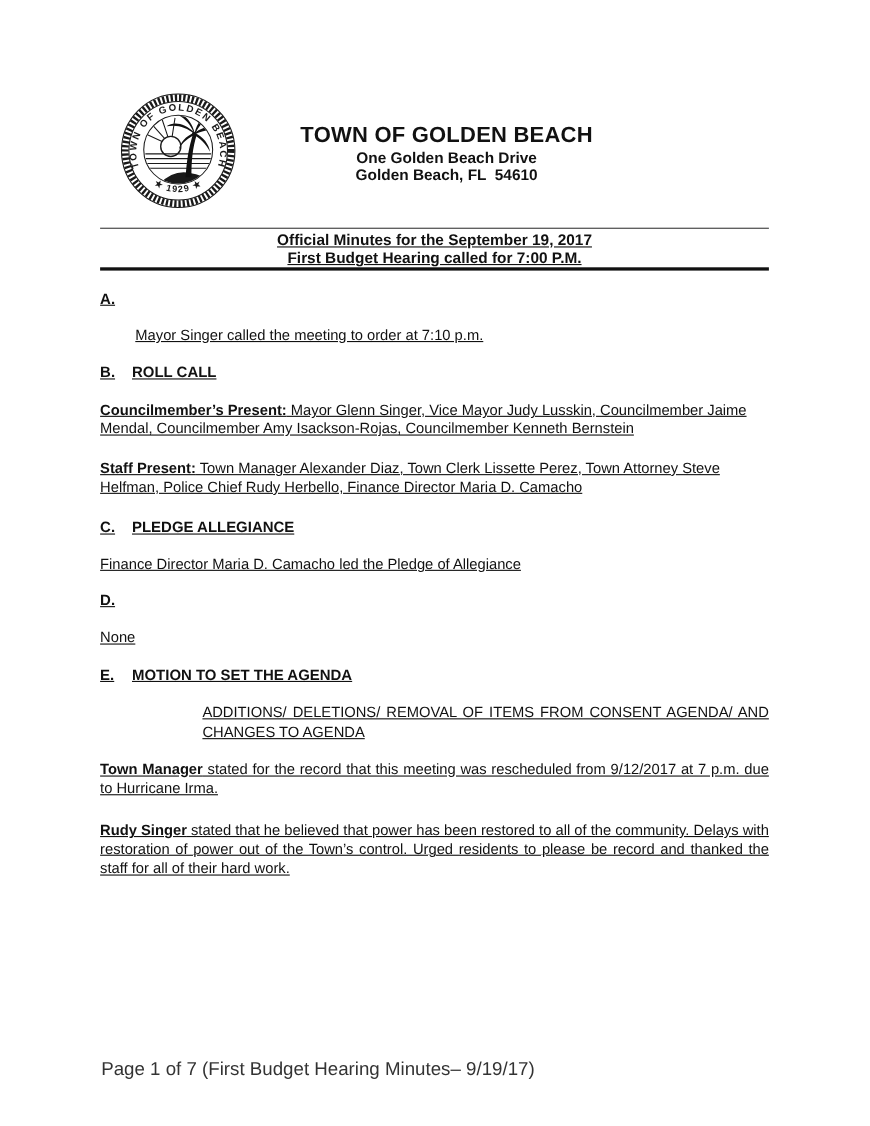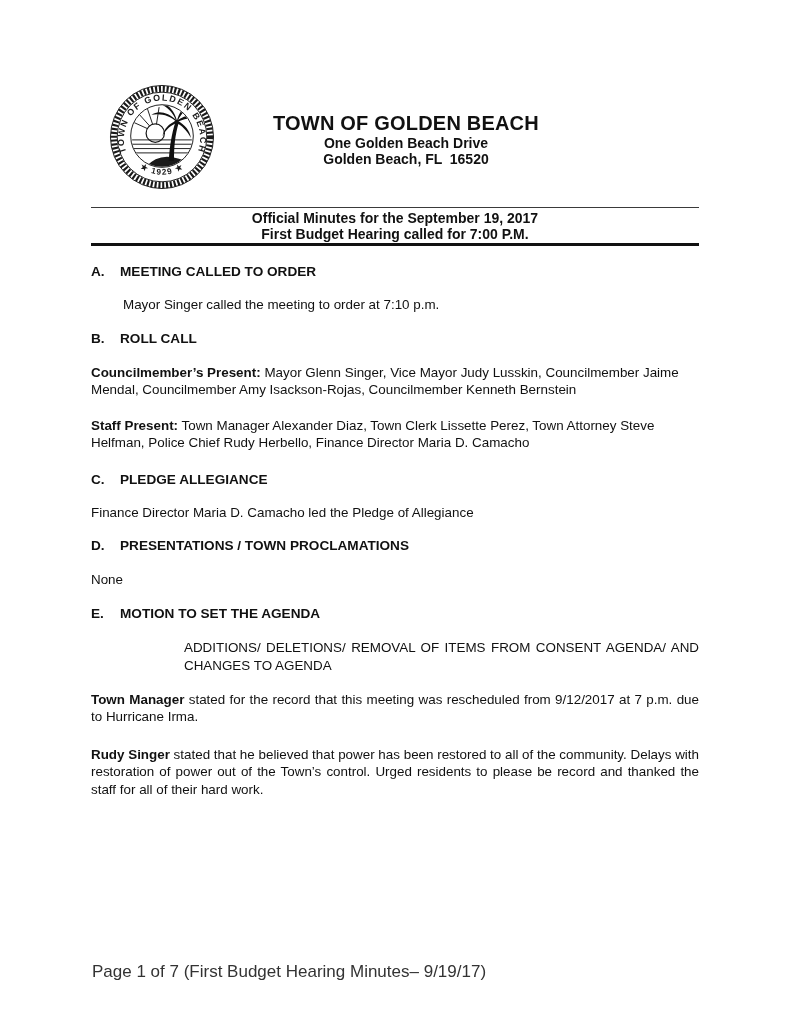--- a/index.html
+++ b/index.html
@@ -12,21 +12,21 @@
     font-family:"Liberation Sans", sans-serif;
     overflow:hidden;
   }
   
   .header { position:relative; height:207px; }
   .seal { position:absolute; left:106px; top:84px; width:112px; height:106px; }
   .header-text { position:absolute; left:230px; top:110px; width:352px; text-align:center; }
   .org-title { font-size:20px; font-weight:bold; line-height:26px; letter-spacing:.2px; }
   .org-address { font-size:14px; font-weight:bold; line-height:15.5px; white-space:pre-wrap; }
   
-  .content { margin:0 92px 0 91px; }
+  .content { margin:0 92px 0 91px;text-decoration:underline; }
   .rule-thin  { height:1px;  background:#3a3a3a; }
   .rule-thick { height:3px;  background:#111111; }
   .subtitle { text-align:center; font-weight:bold; font-size:14px; line-height:16px; padding:2px 0 1px 0; }
   
   .sec-heading { display:flex; font-weight:bold; font-size:13.6px; line-height:17px; }
   .sec-letter { width:29px; flex:0 0 29px; }
   .para { font-size:13.4px; line-height:17.2px; }
   .lead { font-weight:bold; }
   .indent { margin-left:32px; }
   .block-indent { margin-left:93px; }
@@ -73,55 +73,53 @@
           <path d="M70.5 38 C 80 31 89 31 95 37 C 87 34 78 36 71 39.5 Z"></path>
           <path d="M70.5 38 C 79 42 84 49 85 56 C 81 48 75 43 69.5 40 Z"></path>
           <path d="M70.5 38 C 62 41 57 47 55.5 54 C 59 47 65 42.5 71 40 Z"></path>
           <circle cx="70" cy="39.5" r="2.2"></circle>
         </g>
       </g>
     </svg>
     <div class="header-text">
       <div class="org-title">TOWN OF GOLDEN BEACH</div>
       <div class="org-address">One Golden Beach Drive</div>
-      <div class="org-address">Golden Beach, FL  16520</div>
+      <div class="org-address">Golden Beach, FL  54610</div>
     </div>
   </div>
 
   <div class="content">
 
     <div class="rule-thin"></div>
     <div class="subtitle">
       <div>Official Minutes for the September 19, 2017</div>
       <div>First Budget Hearing called for 7:00 P.M.</div>
     </div>
     <div class="rule-thick"></div>
 
     <div class="sec-heading mt17">
       <span class="sec-letter">A.</span>
-      <span>MEETING CALLED TO ORDER</span>
     </div>
     <p class="para indent mt16">Mayor Singer called the meeting to order at 7:10 p.m.</p>
 
     <div class="sec-heading mt17">
       <span class="sec-letter">B.</span>
       <span>ROLL CALL</span>
     </div>
     <p class="para mt17"><span class="lead">Councilmember’s Present:</span><span> Mayor Glenn Singer, Vice Mayor Judy Lusskin, Councilmember Jaime Mendal, Councilmember Amy Isackson-Rojas, Councilmember Kenneth Bernstein</span></p>
     <p class="para mt18"><span class="lead">Staff Present:</span><span> Town Manager Alexander Diaz, Town Clerk Lissette Perez, Town Attorney Steve Helfman, Police Chief Rudy Herbello, Finance Director Maria D. Camacho</span></p>
 
     <div class="sec-heading mt20">
       <span class="sec-letter">C.</span>
       <span>PLEDGE ALLEGIANCE</span>
     </div>
     <p class="para mt16">Finance Director Maria D. Camacho led the Pledge of Allegiance</p>
 
     <div class="sec-heading mt16">
       <span class="sec-letter">D.</span>
-      <span>PRESENTATIONS / TOWN PROCLAMATIONS</span>
     </div>
     <p class="para mt17">None</p>
 
     <div class="sec-heading mt17">
       <span class="sec-letter">E.</span>
       <span>MOTION TO SET THE AGENDA</span>
     </div>
     <p class="para block-indent justify mt17">ADDITIONS/ DELETIONS/ REMOVAL OF ITEMS FROM CONSENT AGENDA/ AND CHANGES TO AGENDA</p>
     <p class="para justify mt17"><span class="lead">Town Manager</span><span> stated for the record that this meeting was rescheduled from 9/12/2017 at 7 p.m. due to Hurricane Irma.</span></p>
     <p class="para justify mt21"><span class="lead">Rudy Singer</span><span> stated that he believed that power has been restored to all of the community. Delays with restoration of power out of the Town’s control. Urged residents to please be record and thanked the staff for all of their hard work.</span></p>

